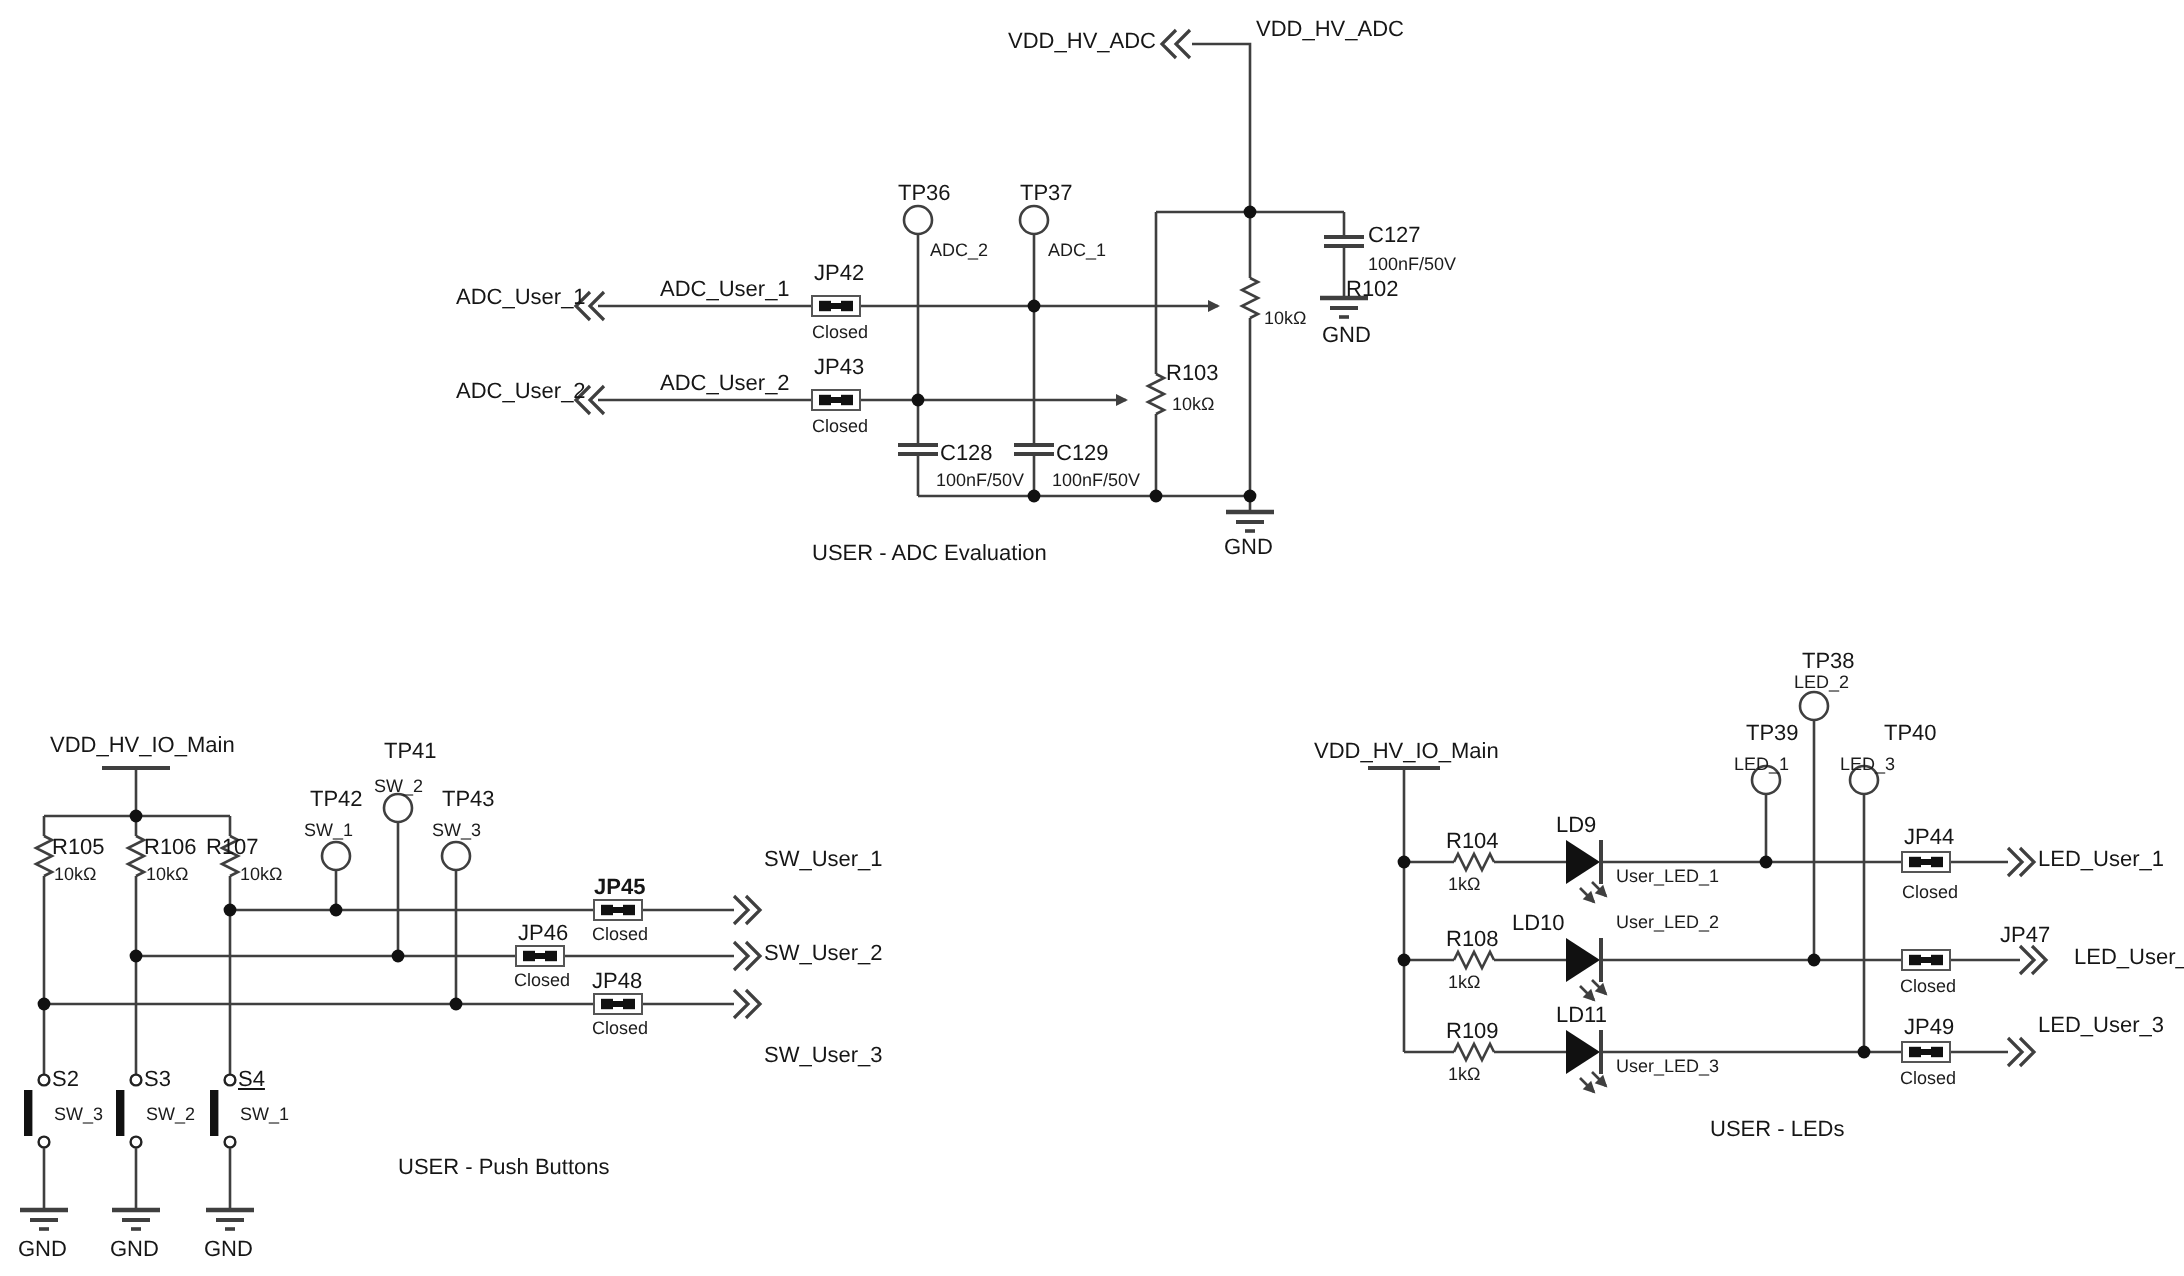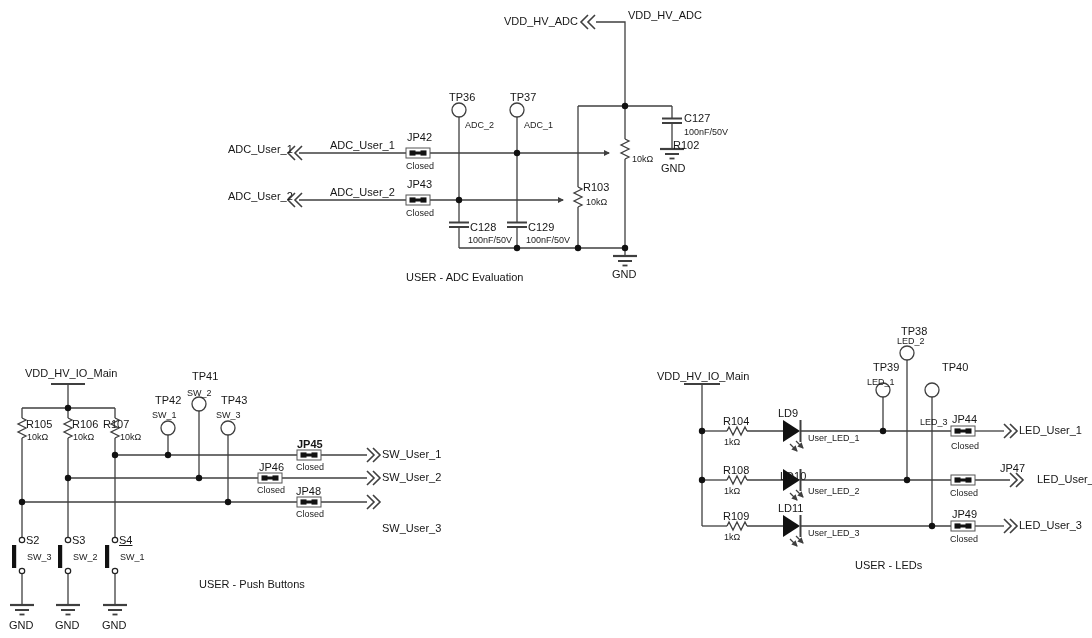--- a/index.html
+++ b/index.html
@@ -350,21 +350,21 @@
 <div class="lbl" style="left:103px;top:418px;">R107</div>
 <div class="lbl sm" style="left:120px;top:432px;">10kΩ</div>
 <div class="lbl" style="left:155px;top:394px;">TP42</div>
 <div class="lbl sm" style="left:152px;top:410px;">SW_1</div>
 <div class="lbl" style="left:192px;top:370px;">TP41</div>
 <div class="lbl sm" style="left:187px;top:388px;">SW_2</div>
 <div class="lbl" style="left:221px;top:394px;">TP43</div>
 <div class="lbl sm" style="left:216px;top:410px;">SW_3</div>
 <div class="lbl" style="left:297px;top:438px;font-weight:bold;">JP45</div>
 <div class="lbl sm" style="left:296px;top:462px;">Closed</div>
-<div class="lbl" style="left:382px;top:448px;">SW_User_1</div>
+<div class="lbl" style="left:382px;top:424px;">SW_User_1</div>
 <div class="lbl" style="left:259px;top:461px;">JP46</div>
 <div class="lbl sm" style="left:257px;top:485px;">Closed</div>
 <div class="lbl" style="left:382px;top:471px;">SW_User_2</div>
 <div class="lbl" style="left:296px;top:485px;">JP48</div>
 <div class="lbl sm" style="left:296px;top:509px;">Closed</div>
 <div class="lbl" style="left:382px;top:522px;">SW_User_3</div>
 <div class="lbl" style="left:26px;top:534px;">S2</div>
 <div class="lbl sm" style="left:27px;top:552px;">SW_3</div>
 <div class="lbl" style="left:72px;top:534px;">S3</div>
 <div class="lbl sm" style="left:73px;top:552px;">SW_2</div>
@@ -378,33 +378,33 @@
 <div class="lbl" style="left:657px;top:370px;">VDD_HV_IO_Main</div>
 <div class="lbl" style="left:723px;top:415px;">R104</div>
 <div class="lbl sm" style="left:724px;top:437px;">1kΩ</div>
 <div class="lbl" style="left:778px;top:407px;">LD9</div>
 <div class="lbl sm" style="left:808px;top:433px;">User_LED_1</div>
 <div class="lbl" style="left:873px;top:361px;">TP39</div>
 <div class="lbl sm" style="left:867px;top:377px;">LED_1</div>
 <div class="lbl" style="left:901px;top:325px;">TP38</div>
 <div class="lbl sm" style="left:897px;top:336px;">LED_2</div>
 <div class="lbl" style="left:926px;top:361px;margin-left:16px;">TP40</div>
-<div class="lbl sm" style="left:920px;top:377px;margin-top:40px;">LED_3</div>
+<div class="lbl sm" style="left:920px;top:377px;">LED_3</div>
 <div class="lbl" style="left:952px;top:413px;">JP44</div>
 <div class="lbl sm" style="left:951px;top:441px;">Closed</div>
 <div class="lbl" style="left:1019px;top:424px;">LED_User_1</div>
 <div class="lbl" style="left:723px;top:464px;">R108</div>
 <div class="lbl sm" style="left:724px;top:486px;">1kΩ</div>
-<div class="lbl" style="left:780px;top:456px;margin-top:14px;">LD10</div>
-<div class="lbl sm" style="left:808px;top:486px;">User_LED_2</div>
+<div class="lbl" style="left:756px;top:456px;">LD10</div>
+<div class="lbl sm" style="left:808px;top:456px;">User_LED_2</div>
 <div class="lbl" style="left:952px;top:462px;margin-left:48px;">JP47</div>
 <div class="lbl sm" style="left:950px;top:488px;">Closed</div>
 <div class="lbl" style="left:1025px;top:473px;margin-left:12px;">LED_User_2</div>
 <div class="lbl" style="left:723px;top:510px;">R109</div>
 <div class="lbl sm" style="left:724px;top:532px;">1kΩ</div>
 <div class="lbl" style="left:778px;top:502px;">LD11</div>
 <div class="lbl sm" style="left:808px;top:528px;">User_LED_3</div>
 <div class="lbl" style="left:952px;top:508px;">JP49</div>
 <div class="lbl sm" style="left:950px;top:534px;">Closed</div>
-<div class="lbl" style="left:1019px;top:519px;">LED_User_3</div>
+<div class="lbl" style="left:1019px;top:507px;">LED_User_3</div>
 <div class="lbl" style="left:855px;top:559px;">USER - LEDs</div>
 
 </div>
 
 </body></html>

